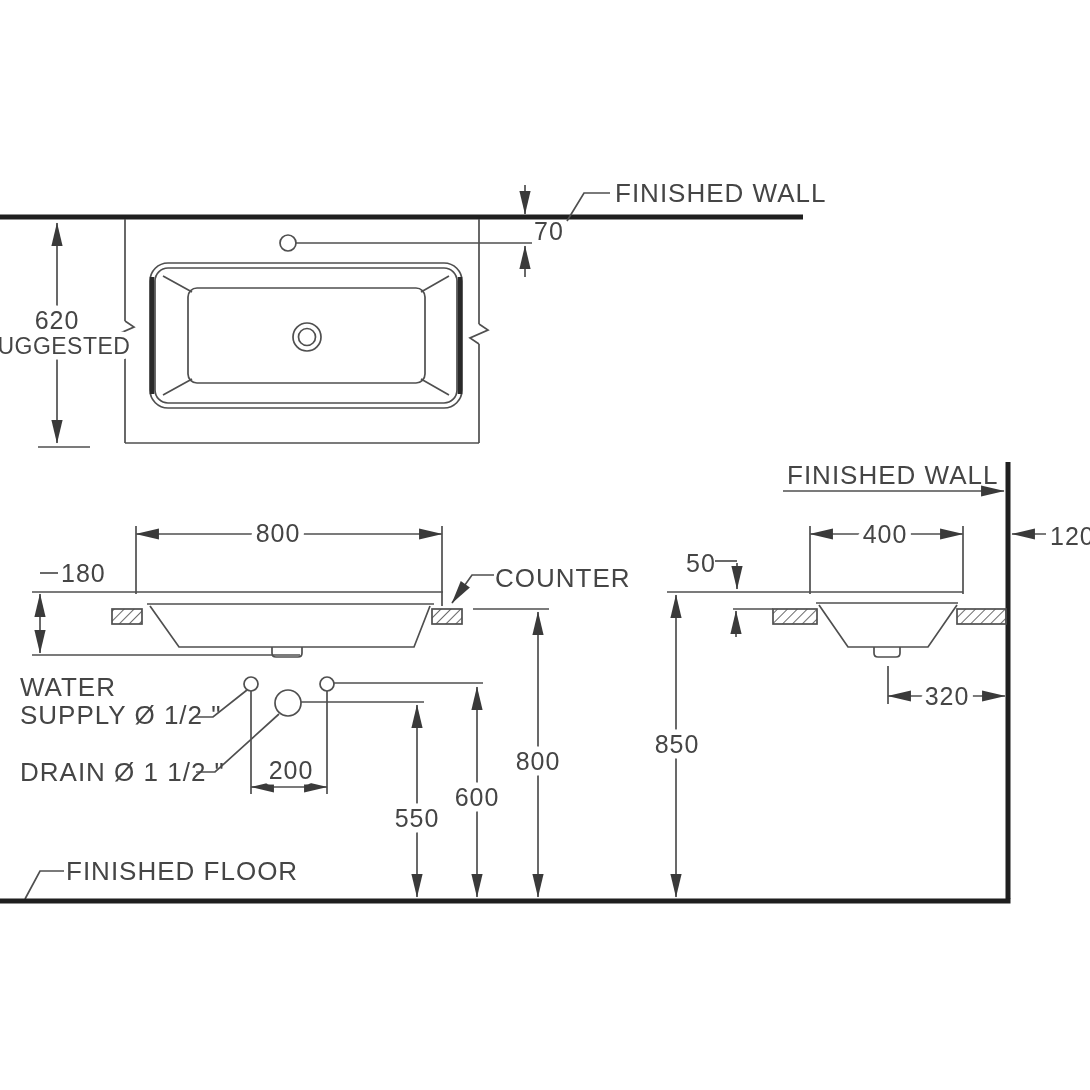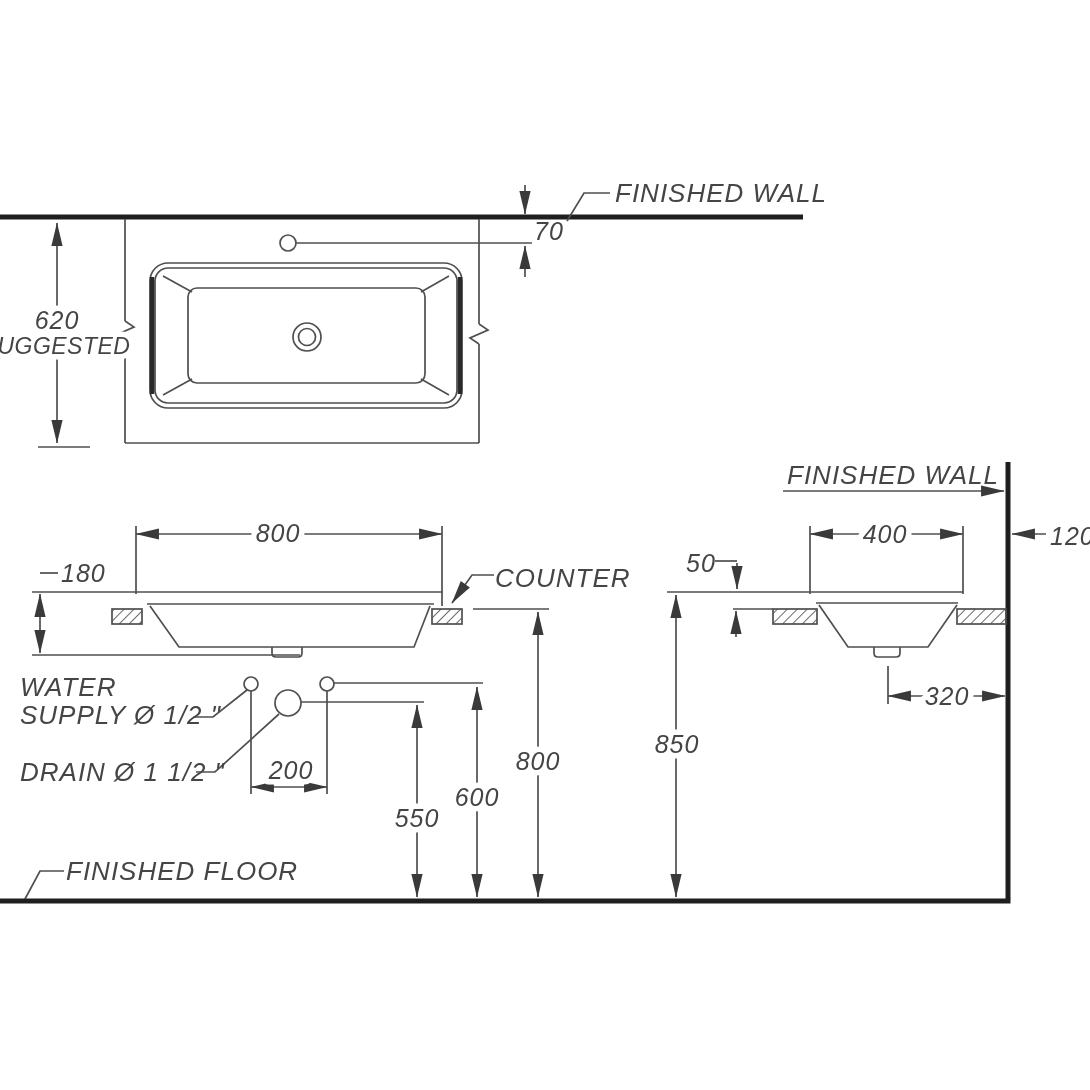--- a/index.html
+++ b/index.html
@@ -1,16 +1,16 @@
 <!DOCTYPE html>
 <html><head>
 <meta charset="utf-8">
 <style>
   html,body{margin:0;padding:0;background:#f6f6f6;}
-  .stage{width:1090px;height:1090px;background:#ffffff;position:relative;overflow:hidden;font-style:italic;}
+  .stage{width:1090px;height:1090px;background:#ffffff;position:relative;overflow:hidden;}
   svg{display:block;}
   .ln{fill:none;stroke:#4f4f4f;stroke-width:1.7;stroke-linecap:butt;}
   .hv{fill:none;stroke:#1f1f1f;stroke-width:5;}
   .tk{fill:none;stroke:#2a2a2a;stroke-width:4.5;}
   .hatchbox{fill:url(#hatch);stroke:#4f4f4f;stroke-width:1.7;}
   text{font-family:"Liberation Sans", sans-serif;fill:#454545;}
   .lbl{font-size:26px;letter-spacing:1px;}
   .num{font-size:25px;letter-spacing:1px;}
   .sm{font-size:23px;letter-spacing:0.5px;}
   .halo{paint-order:stroke;stroke:#ffffff;stroke-width:11px;stroke-linejoin:round;}

